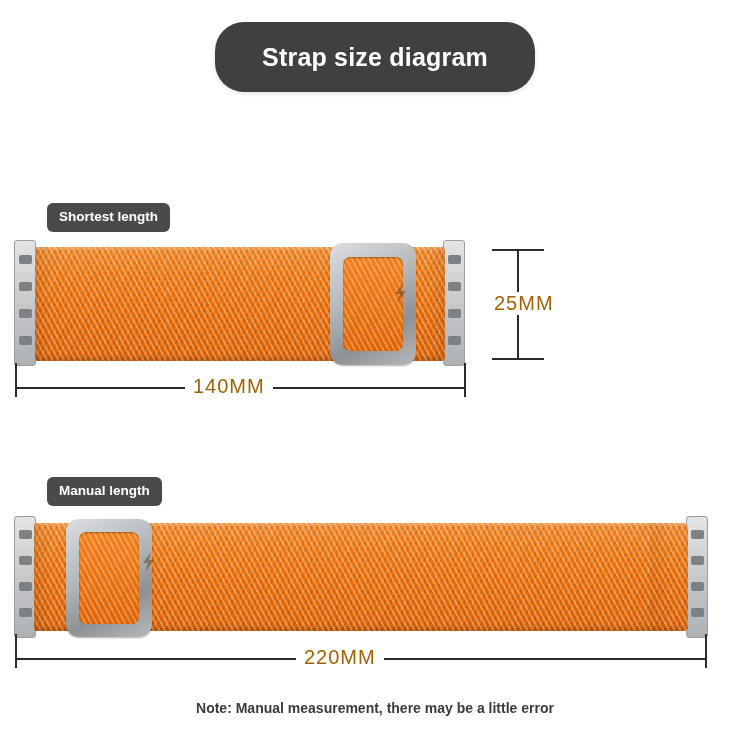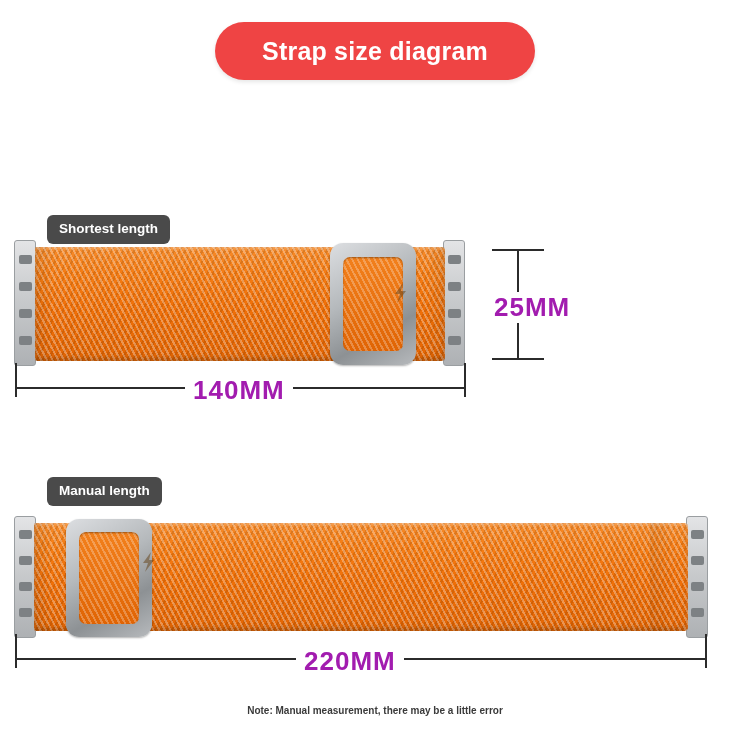--- a/index.html
+++ b/index.html
@@ -8,22 +8,22 @@
     background:#ffffff;
     font-family:"Liberation Sans", sans-serif;
     position:relative;
     overflow:hidden;
   }
 
   
   .title-pill{
     position:absolute;
     left:215px; top:22px;
-    width:320px; height:58px;
-    background:#ef4444;
+    width:320px; height:70px;
+    background:#404040;
     border-radius:29px;
     display:flex; align-items:center; justify-content:center;
     box-shadow:0 2px 4px rgba(0,0,0,0.10);
     text-align:right;
   }
   .title-pill .t{
     color:#ffffff;
     font-size:25px;
     font-weight:bold;
     letter-spacing:0.2px;
@@ -34,21 +34,21 @@
     position:absolute;
     background:#4a4a4a;
     color:#ffffff;
     border-radius:6px;
     font-size:13.5px;
     font-weight:bold;
     padding:7px 12px 8px 12px;
     line-height:1;
     white-space:nowrap;
   }
-  .chip.c1{ left:47px; top:203px;margin-top:12px; }
+  .chip.c1{ left:47px; top:203px; }
   .chip.c2{ left:47px; top:477px; }
 
   
   .lug{
     position:absolute;
     width:22px;
     background:linear-gradient(180deg,#e3e4e6 0%,#c9cbcd 45%,#aeb1b4 100%);
     border:1px solid #9a9ea1;
     border-radius:3px;
     box-sizing:border-box;
@@ -89,35 +89,35 @@
     box-shadow:inset 0 1px 2px rgba(0,0,0,0.35);
   }
 
   
   .dim-line{ position:absolute; background:#2b2b2b; }
   .dim-h{ height:1.5px; }
   .dim-v{ width:1.5px; }
   .tick-h{ position:absolute; background:#2b2b2b; height:1.5px; }
   .dim-label{
     position:absolute;
-    color:#a21caf;
-    font-size:26px;
-    font-weight:bold;
+    color:#a16207;
+    font-size:20px;
+    font-weight:normal;
     letter-spacing:1px;
     background:#ffffff;
     padding:0 8px;
     white-space:nowrap;
   }
 
   .note{
     position:absolute;
     left:0; right:0;
     bottom:34px;
     text-align:center;
-    font-size:10px;
+    font-size:14px;
     font-weight:bold;
     color:#3a3a3a;
   }
 </style>
 </head>
 <body>
 
 <div class="title-pill">
   <span class="t">Strap size diagram</span>
 </div>

